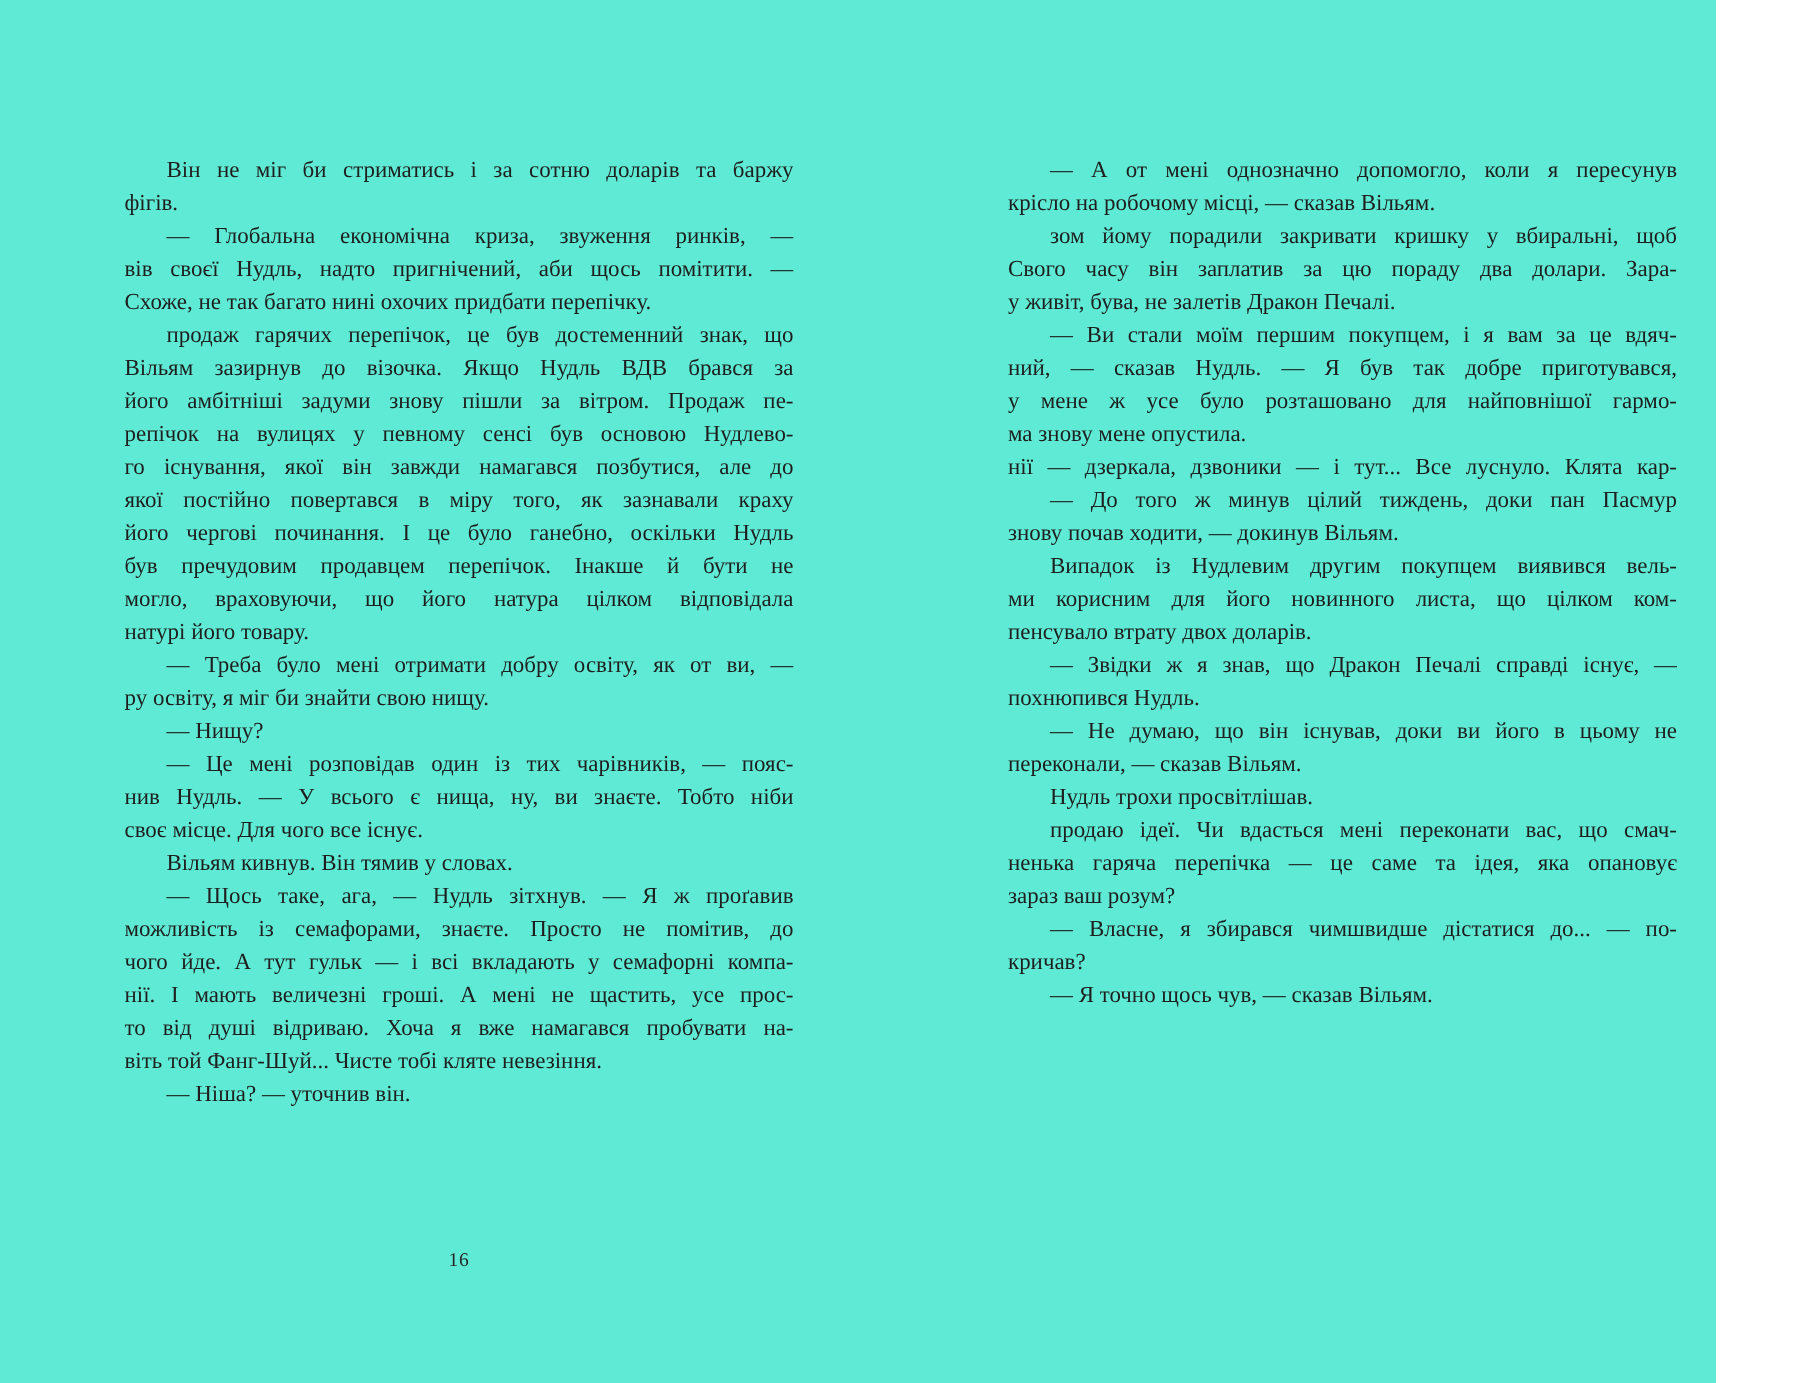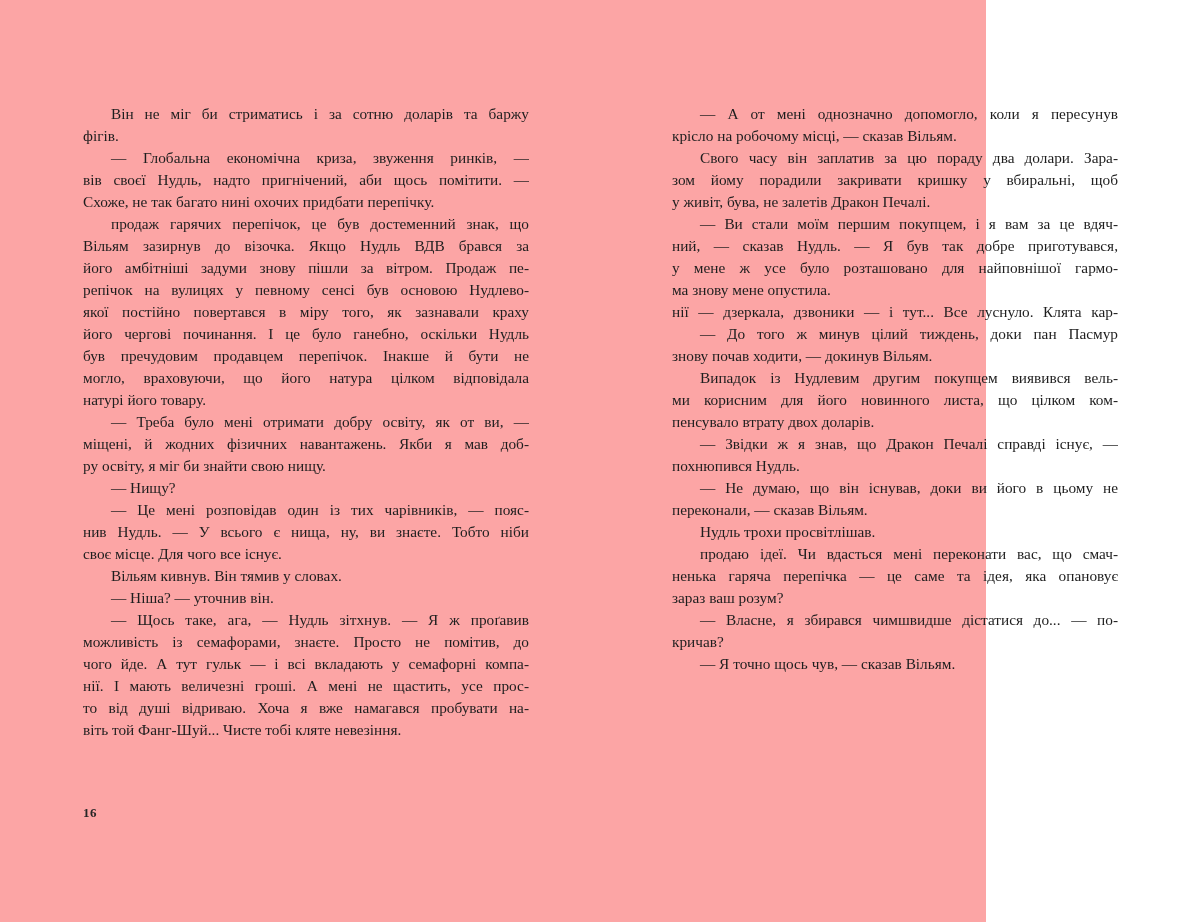--- a/index.html
+++ b/index.html
@@ -5,23 +5,23 @@
   * { margin: 0; padding: 0; box-sizing: border-box; }
   html, body {
     width: 1200px;
     height: 922px;
     background: #ffffff;
     font-family: "Liberation Serif", "DejaVu Serif", serif;
     overflow: hidden;
   }
   .spread {
     position: relative;
-    width: 986px;
+    width: 1144px;
     height: 922px;
-    background: #fca5a5;
+    background: #5eead4;
     padding-left: 40px;
   }
   .page {
     position: absolute;
     top: 0;
     height: 922px;
   }
   .page-left  { left: 83px;  width: 446px; }
   .page-right { left: 672px; width: 446px; }
   .page-text {
@@ -41,27 +41,27 @@
     overflow: hidden;
   }
   .line.para-last {
     text-align-last: left;
   }
   .para .line:first-child {
     text-indent: 28px;
   }
   .page-number {
     position: absolute;
-    top: 805px;
+    top: 832px;
     left: 0;
     width: 100%;
+    text-align: center;
     font-size: 13px;
     color: #262626;
     letter-spacing: 0.5px;
-    font-weight: bold;
   }
 </style>
 </head>
 <body>
 
 <div class="spread">
 
   <div class="page page-left">
     <div class="page-text">
         <div class="para">
@@ -71,66 +71,66 @@
         <div class="para">
           <div class="line">— Глобальна економічна криза, звуження ринків, —</div>
           <div class="line">вів своєї Нудль, надто пригнічений, аби щось помітити. —</div>
           <div class="line para-last">Схоже, не так багато нині охочих придбати перепічку.</div>
         </div>
         <div class="para">
           <div class="line">продаж гарячих перепічок, це був достеменний знак, що</div>
           <div class="line">Вільям зазирнув до візочка. Якщо Нудль ВДВ брався за</div>
           <div class="line">його амбітніші задуми знову пішли за вітром. Продаж пе-</div>
           <div class="line">репічок на вулицях у певному сенсі був основою Нудлево-</div>
+          <div class="line">го існування, якої він завжди намагався позбутися, але до</div>
           <div class="line">якої постійно повертався в міру того, як зазнавали краху</div>
           <div class="line">його чергові починання. І це було ганебно, оскільки Нудль</div>
           <div class="line">був пречудовим продавцем перепічок. Інакше й бути не</div>
           <div class="line">могло, враховуючи, що його натура цілком відповідала</div>
           <div class="line para-last">натурі його товару.</div>
         </div>
         <div class="para">
           <div class="line">— Треба було мені отримати добру освіту, як от ви, —</div>
-          <div class="line">міщені, й жодних фізичних навантажень. Якби я мав доб-</div>
           <div class="line para-last">ру освіту, я міг би знайти свою нищу.</div>
         </div>
         <div class="para">
           <div class="line para-last">— Нищу?</div>
         </div>
         <div class="para">
           <div class="line">— Це мені розповідав один із тих чарівників, — пояс-</div>
           <div class="line">нив Нудль. — У всього є нища, ну, ви знаєте. Тобто ніби</div>
           <div class="line para-last">своє місце. Для чого все існує.</div>
         </div>
         <div class="para">
           <div class="line para-last">Вільям кивнув. Він тямив у словах.</div>
         </div>
         <div class="para">
-          <div class="line para-last">— Ніша? — уточнив він.</div>
-        </div>
-        <div class="para">
           <div class="line">— Щось таке, ага, — Нудль зітхнув. — Я ж проґавив</div>
           <div class="line">можливість із семафорами, знаєте. Просто не помітив, до</div>
           <div class="line">чого йде. А тут гульк — і всі вкладають у семафорні компа-</div>
           <div class="line">нії. І мають величезні гроші. А мені не щастить, усе прос-</div>
           <div class="line">то від душі відриваю. Хоча я вже намагався пробувати на-</div>
           <div class="line para-last">віть той Фанг-Шуй... Чисте тобі кляте невезіння.</div>
+        </div>
+        <div class="para">
+          <div class="line para-last">— Ніша? — уточнив він.</div>
         </div>
       </div>
     <div class="page-number">16</div>
   </div>
 
   <div class="page page-right">
     <div class="page-text">
         <div class="para">
           <div class="line">— А от мені однозначно допомогло, коли я пересунув</div>
           <div class="line para-last">крісло на робочому місці, — сказав Вільям.</div>
         </div>
         <div class="para">
+          <div class="line">зом йому порадили закривати кришку у вбиральні, щоб</div>
           <div class="line">Свого часу він заплатив за цю пораду два долари. Зара-</div>
-          <div class="line">зом йому порадили закривати кришку у вбиральні, щоб</div>
           <div class="line para-last">у живіт, бува, не залетів Дракон Печалі.</div>
         </div>
         <div class="para">
           <div class="line">— Ви стали моїм першим покупцем, і я вам за це вдяч-</div>
           <div class="line">ний, — сказав Нудль. — Я був так добре приготувався,</div>
           <div class="line">у мене ж усе було розташовано для найповнішої гармо-</div>
           <div class="line para-last">ма знову мене опустила.</div>
           <div class="line">нії — дзеркала, дзвоники — і тут... Все луснуло. Клята кар-</div>
         </div>
         <div class="para">

